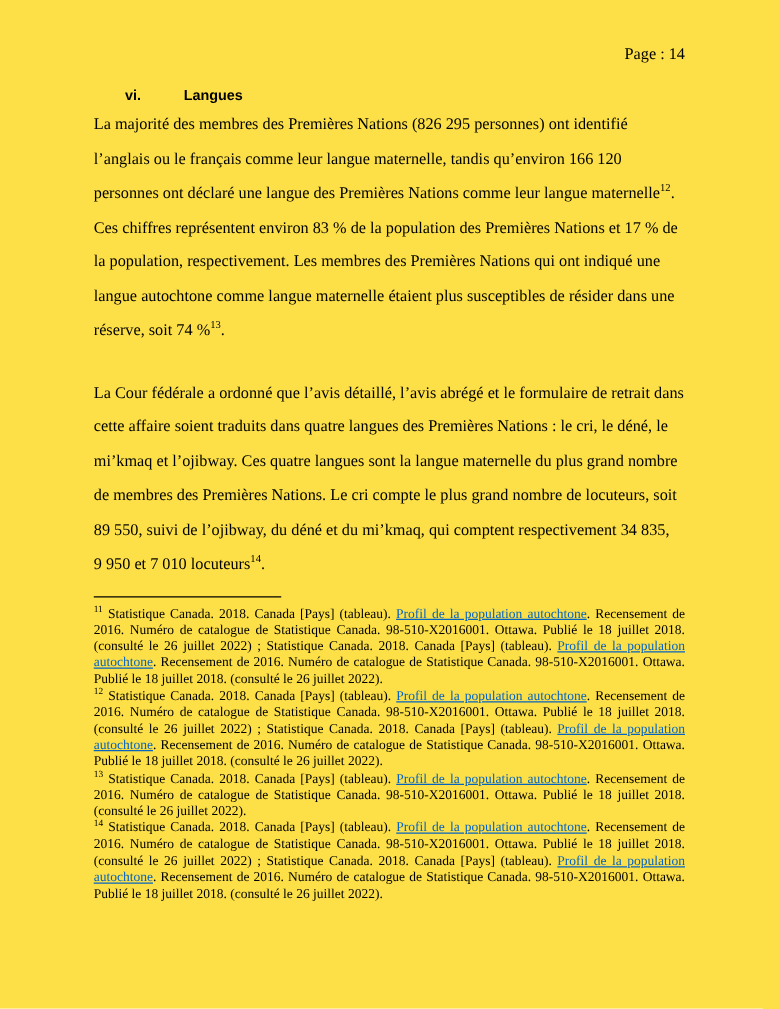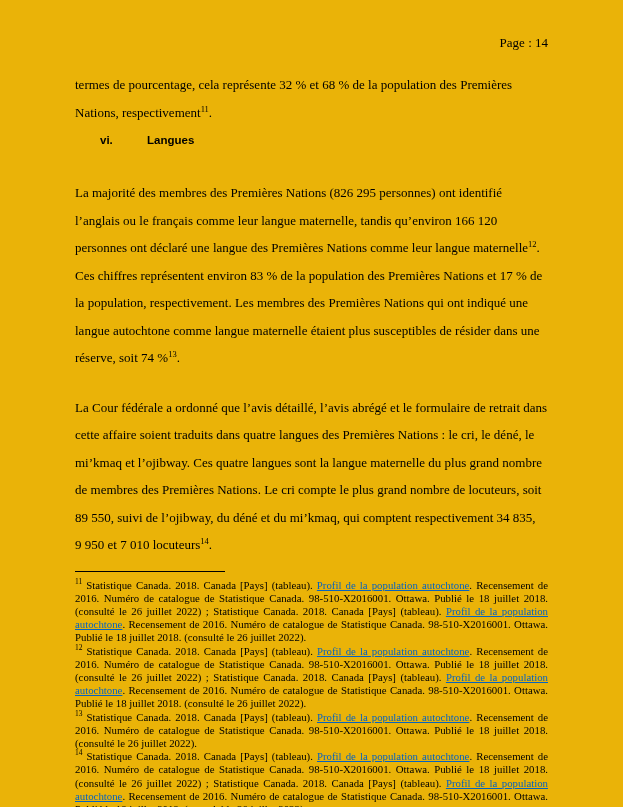--- a/index.html
+++ b/index.html
@@ -4,21 +4,21 @@
 <style>
   html, body {
     margin: 0;
     padding: 0;
     background: #ffffff;
   }
   .page {
     position: relative;
     width: 623px;
     height: 807px;
-    background: #eab308;
+    background: #fde047;
     box-sizing: border-box;
     padding: 35px 75px 0 75px;
     font-family: "Liberation Serif", serif;
     font-size: 13px;
     color: #000000;
     overflow: hidden;
   }
   .page-header {
     text-align: right;
     font-size: 13px;
@@ -34,21 +34,21 @@
     font-family: "Liberation Sans", sans-serif;
     font-weight: 700;
     font-size: 11.5px;
     line-height: 13px;
     margin: 8px 0 0 25px;
   }
   .section-heading .hnum {
     display: inline-block;
     width: 47px;
   }
-  .para-2 { margin-top: 32px; }
+  .para-2 { margin-top: 1px; }
   .para-3 { margin-top: 22px; }
   sup.body-ref {
     font-size: 8.5px;
     vertical-align: super;
     line-height: 0;
   }
   .fn-sep {
     border: none;
     border-top: 1px solid #000000;
     width: 150px;
@@ -70,21 +70,20 @@
     cursor: pointer;
   }
 </style>
 </head>
 <body>
 
 <div class="page">
 
   <div class="page-header">Page : 14</div>
 
-  <p class="body-text para-1"><span>termes de pourcentage, cela représente 32&nbsp;% et 68&nbsp;% de la population des Premières Nations, respectivement</span><sup class="body-ref">11</sup><span>.</span></p>
 
   <h3 class="section-heading"><span class="hnum">vi.</span><span>Langues</span></h3>
 
   <p class="body-text para-2"><span>La majorité des membres des Premières Nations (826&nbsp;295 personnes) ont identifié l’anglais ou le français comme leur langue maternelle, tandis qu’environ 166&nbsp;120 personnes ont déclaré une langue des Premières Nations comme leur langue maternelle</span><sup class="body-ref">12</sup><span>. Ces chiffres représentent environ 83&nbsp;% de la population des Premières Nations et 17&nbsp;% de la population, respectivement. Les membres des Premières Nations qui ont indiqué une langue autochtone comme langue maternelle étaient plus susceptibles de résider dans une réserve, soit 74&nbsp;%</span><sup class="body-ref">13</sup><span>.</span></p>
 
   <p class="body-text para-3"><span>La Cour fédérale a ordonné que l’avis détaillé, l’avis abrégé et le formulaire de retrait dans cette affaire soient traduits dans quatre langues des Premières Nations&nbsp;: le cri, le déné, le mi’kmaq et l’ojibway. Ces quatre langues sont la langue maternelle du plus grand nombre de membres des Premières Nations. Le cri compte le plus grand nombre de locuteurs, soit 89&nbsp;550, suivi de l’ojibway, du déné et du mi’kmaq, qui comptent respectivement 34&nbsp;835, 9&nbsp;950 et 7&nbsp;010 locuteurs</span><sup class="body-ref">14</sup><span>.</span></p>
 
   <hr class="fn-sep">
 
   <div class="footnotes">

